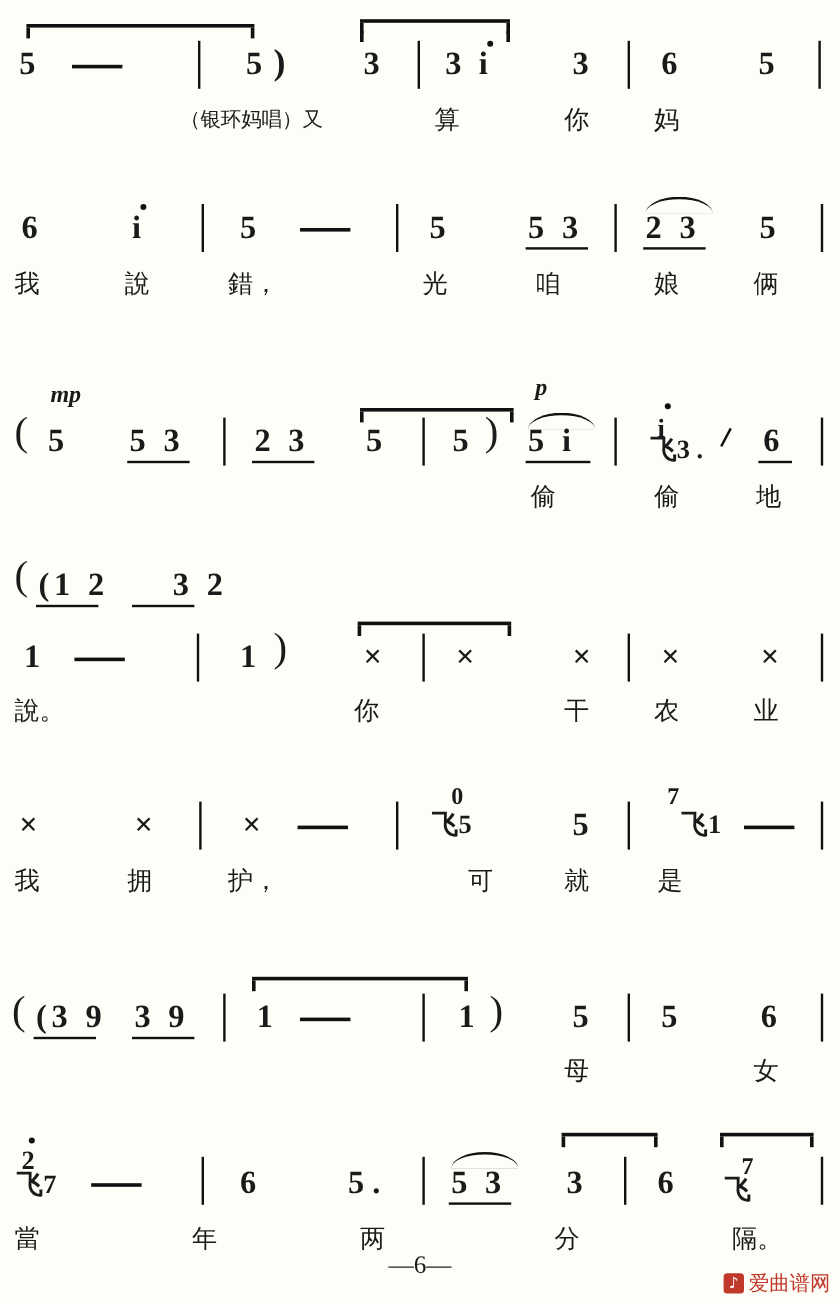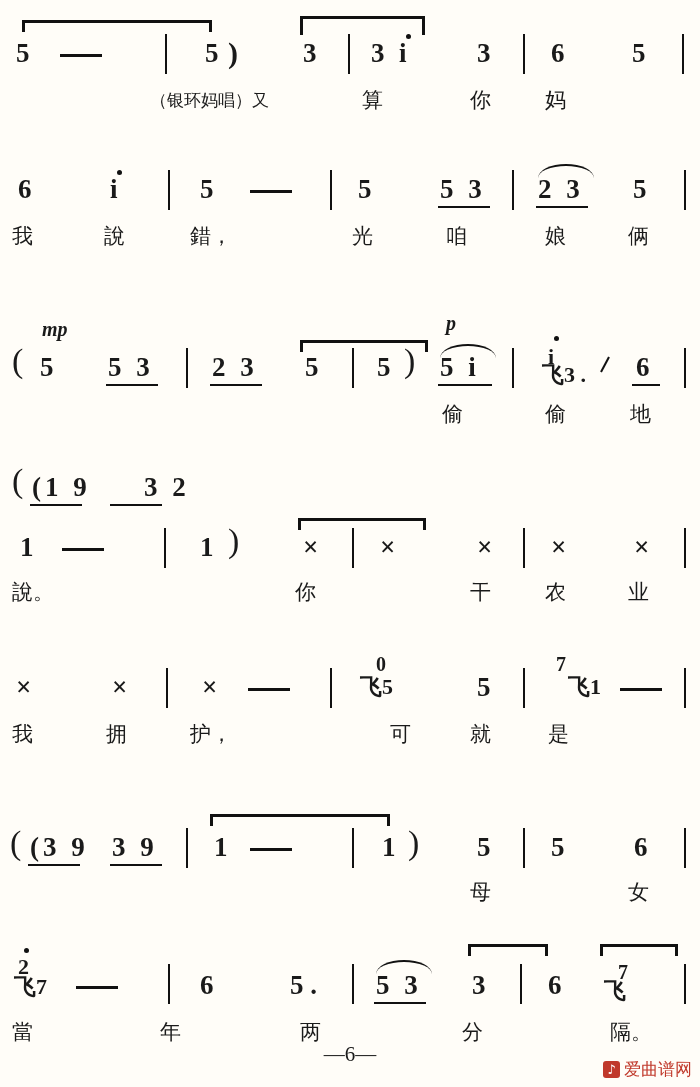--- a/index.html
+++ b/index.html
@@ -189,21 +189,21 @@
     <div class="row-lyrics" style="position:absolute;left:0;width:700px;top:86px;">
       <div class="ly" style="left:442px;">偷</div>
       <div class="ly" style="left:545px;">偷</div>
       <div class="ly" style="left:630px;">地</div>
     </div>
   </div>
 
   <div class="system" style="top:462px;">
     <div class="row-notes" style="position:absolute;left:0;width:700px;top:0;">
       <div class="paren" style="left:12px;top:0px;">(</div>
-      <div class="n" style="left:32px;top:12px;letter-spacing:4px;">(1 9</div>
+      <div class="n" style="left:32px;top:12px;letter-spacing:4px;">(1 2</div>
       <div class="under" style="left:30px;top:42px;width:52px;"></div>
       <div class="n" style="left:112px;top:12px;letter-spacing:4px;margin-left:32px;">3 2</div>
       <div class="under" style="left:110px;top:42px;width:52px;"></div>
     </div>
 
     <div class="beam" style="left:298px;top:56px;width:128px;"></div>
 
     <div class="row-notes" style="position:absolute;left:0;width:700px;top:66px;">
       <div class="n" style="left:20px;top:6px;">1</div>
       <div class="dash" style="left:62px;top:20px;width:42px;"></div>

